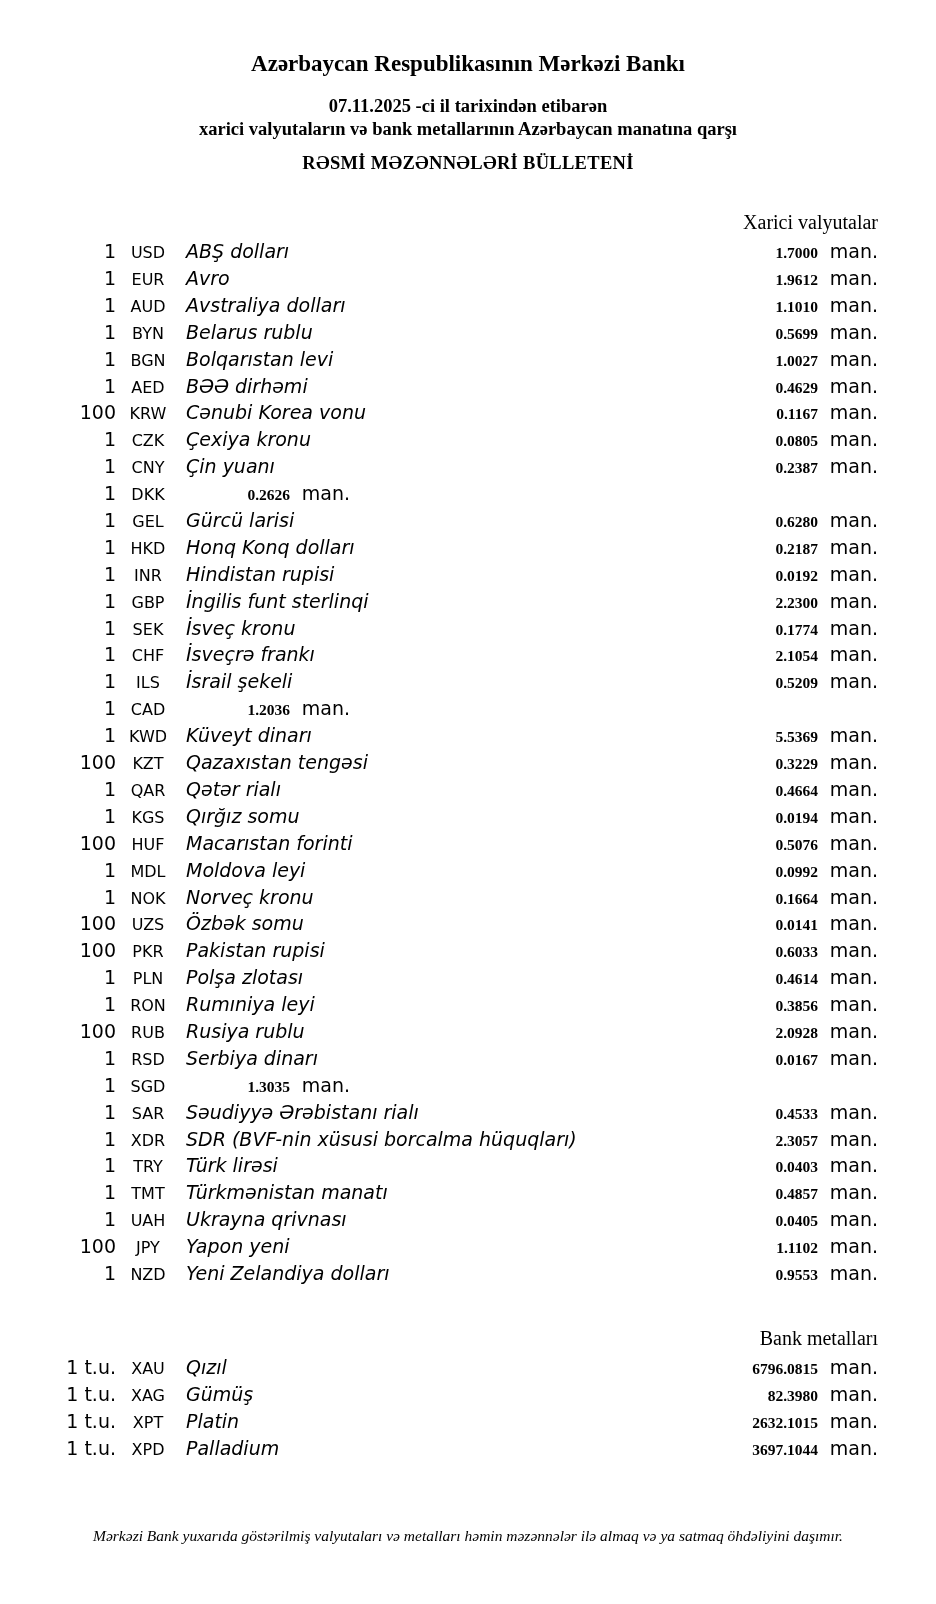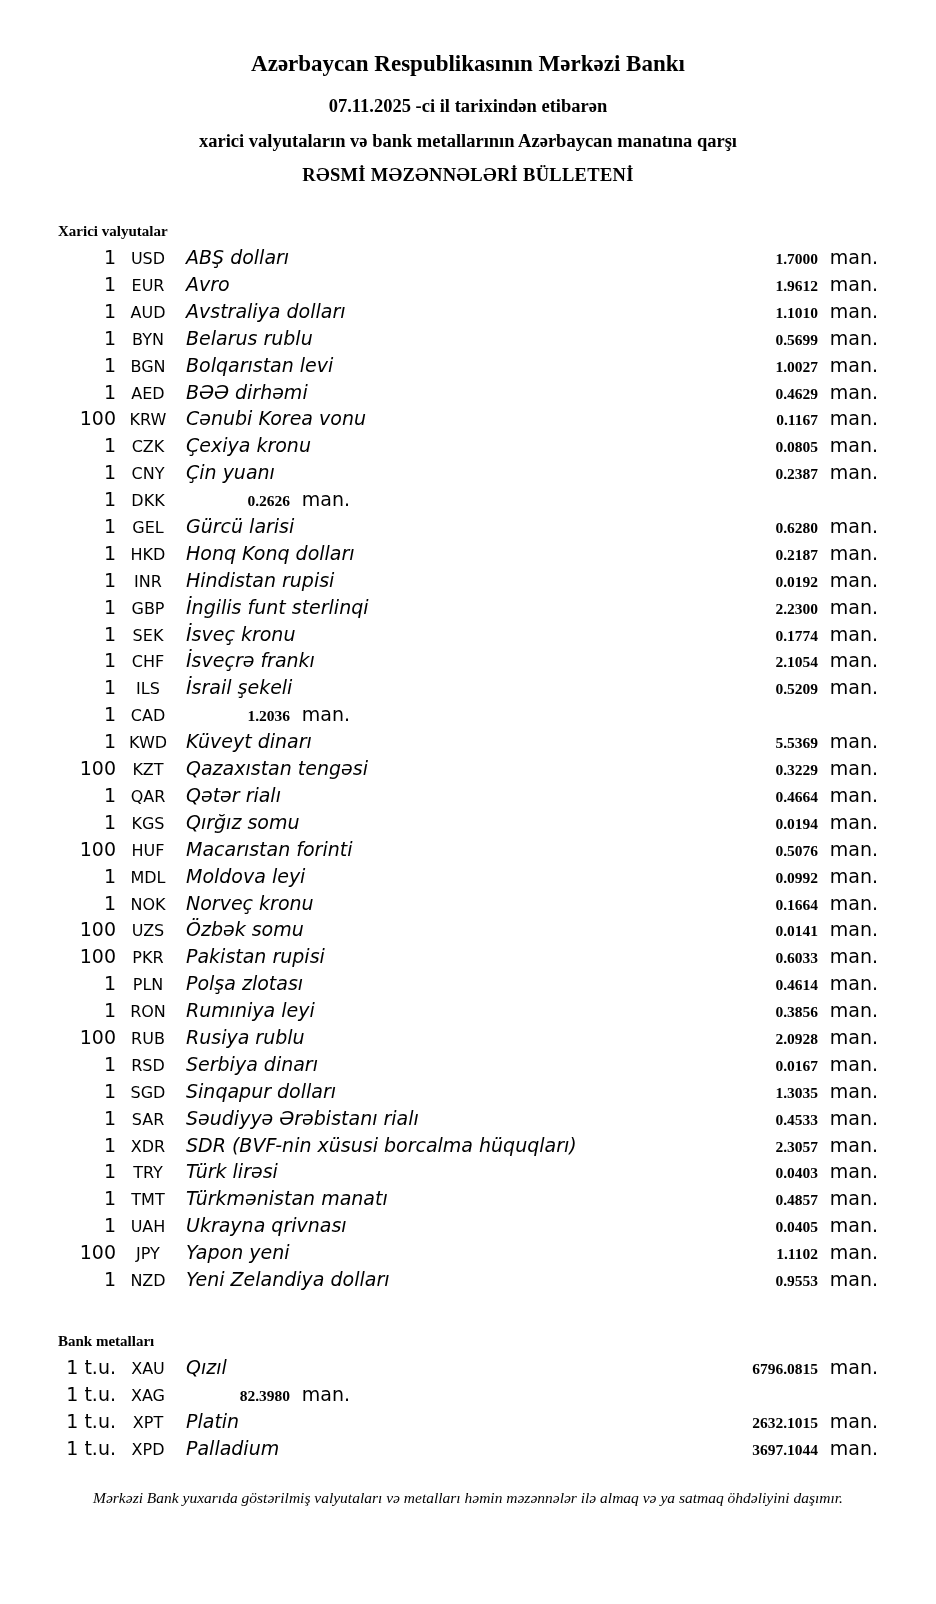--- a/index.html
+++ b/index.html
@@ -21,28 +21,28 @@
     text-align: center;
   }
   .subhead {
     font-family: "Liberation Serif", serif;
     font-weight: 700;
     font-size: 18.5px;
     line-height: 1.25;
     text-align: center;
   }
   .subhead.date { margin-top: 16px; }
-  .subhead.sub  { margin-top: 12px; }
+  .subhead.sub  { }
   .subhead.caps { margin-top: 11px; letter-spacing: 0.3px; }
 
   .section-heading {
     font-family: "Liberation Serif", serif;
-    font-weight: 700;
-    font-size: 15px;
-    text-align: left;
+    font-weight: 400;
+    font-size: 20px;
+    text-align: right;
   }
   .section-heading.currencies { margin-top: 36px; margin-bottom: 6px; }
   .section-heading.metals     { margin-top: 38px; margin-bottom: 6px; }
 
   .rows { width: 100%; }
   .row {
     display: flex;
     align-items: baseline;
     height: 26.9px;
   }
@@ -73,21 +73,21 @@
     font-size: 15.5px;
     white-space: nowrap;
   }
   .col-man {
     width: 60px;
     text-align: right;
     font-size: 19px;
   }
 
   .footer {
-    margin-top: 26px;
+    margin-top: 64px;
     font-family: "Liberation Serif", serif;
     font-style: italic;
     font-size: 15.5px;
     text-align: center;
     white-space: nowrap;
   }
 </style>
 </head>
 <body>
 
@@ -344,21 +344,20 @@
         <span class="col-qty">1</span>
         <span class="col-code">RSD</span>
         <span class="col-name">Serbiya dinarı</span>
         <span class="col-rate">0.0167</span>
         <span class="col-man">man.</span>
       </div>
 
       <div class="row">
         <span class="col-qty">1</span>
         <span class="col-code">SGD</span>
-        <span class="col-name">Sinqapur dolları</span>
         <span class="col-rate">1.3035</span>
         <span class="col-man">man.</span>
       </div>
 
       <div class="row">
         <span class="col-qty">1</span>
         <span class="col-code">SAR</span>
         <span class="col-name">Səudiyyə Ərəbistanı rialı</span>
         <span class="col-rate">0.4533</span>
         <span class="col-man">man.</span>
@@ -421,20 +420,21 @@
         <span class="col-qty">1 t.u.</span>
         <span class="col-code">XAU</span>
         <span class="col-name">Qızıl</span>
         <span class="col-rate">6796.0815</span>
         <span class="col-man">man.</span>
       </div>
 
       <div class="row">
         <span class="col-qty">1 t.u.</span>
         <span class="col-code">XAG</span>
+        <span class="col-name">Gümüş</span>
         <span class="col-rate">82.3980</span>
         <span class="col-man">man.</span>
       </div>
 
       <div class="row">
         <span class="col-qty">1 t.u.</span>
         <span class="col-code">XPT</span>
         <span class="col-name">Platin</span>
         <span class="col-rate">2632.1015</span>
         <span class="col-man">man.</span>

